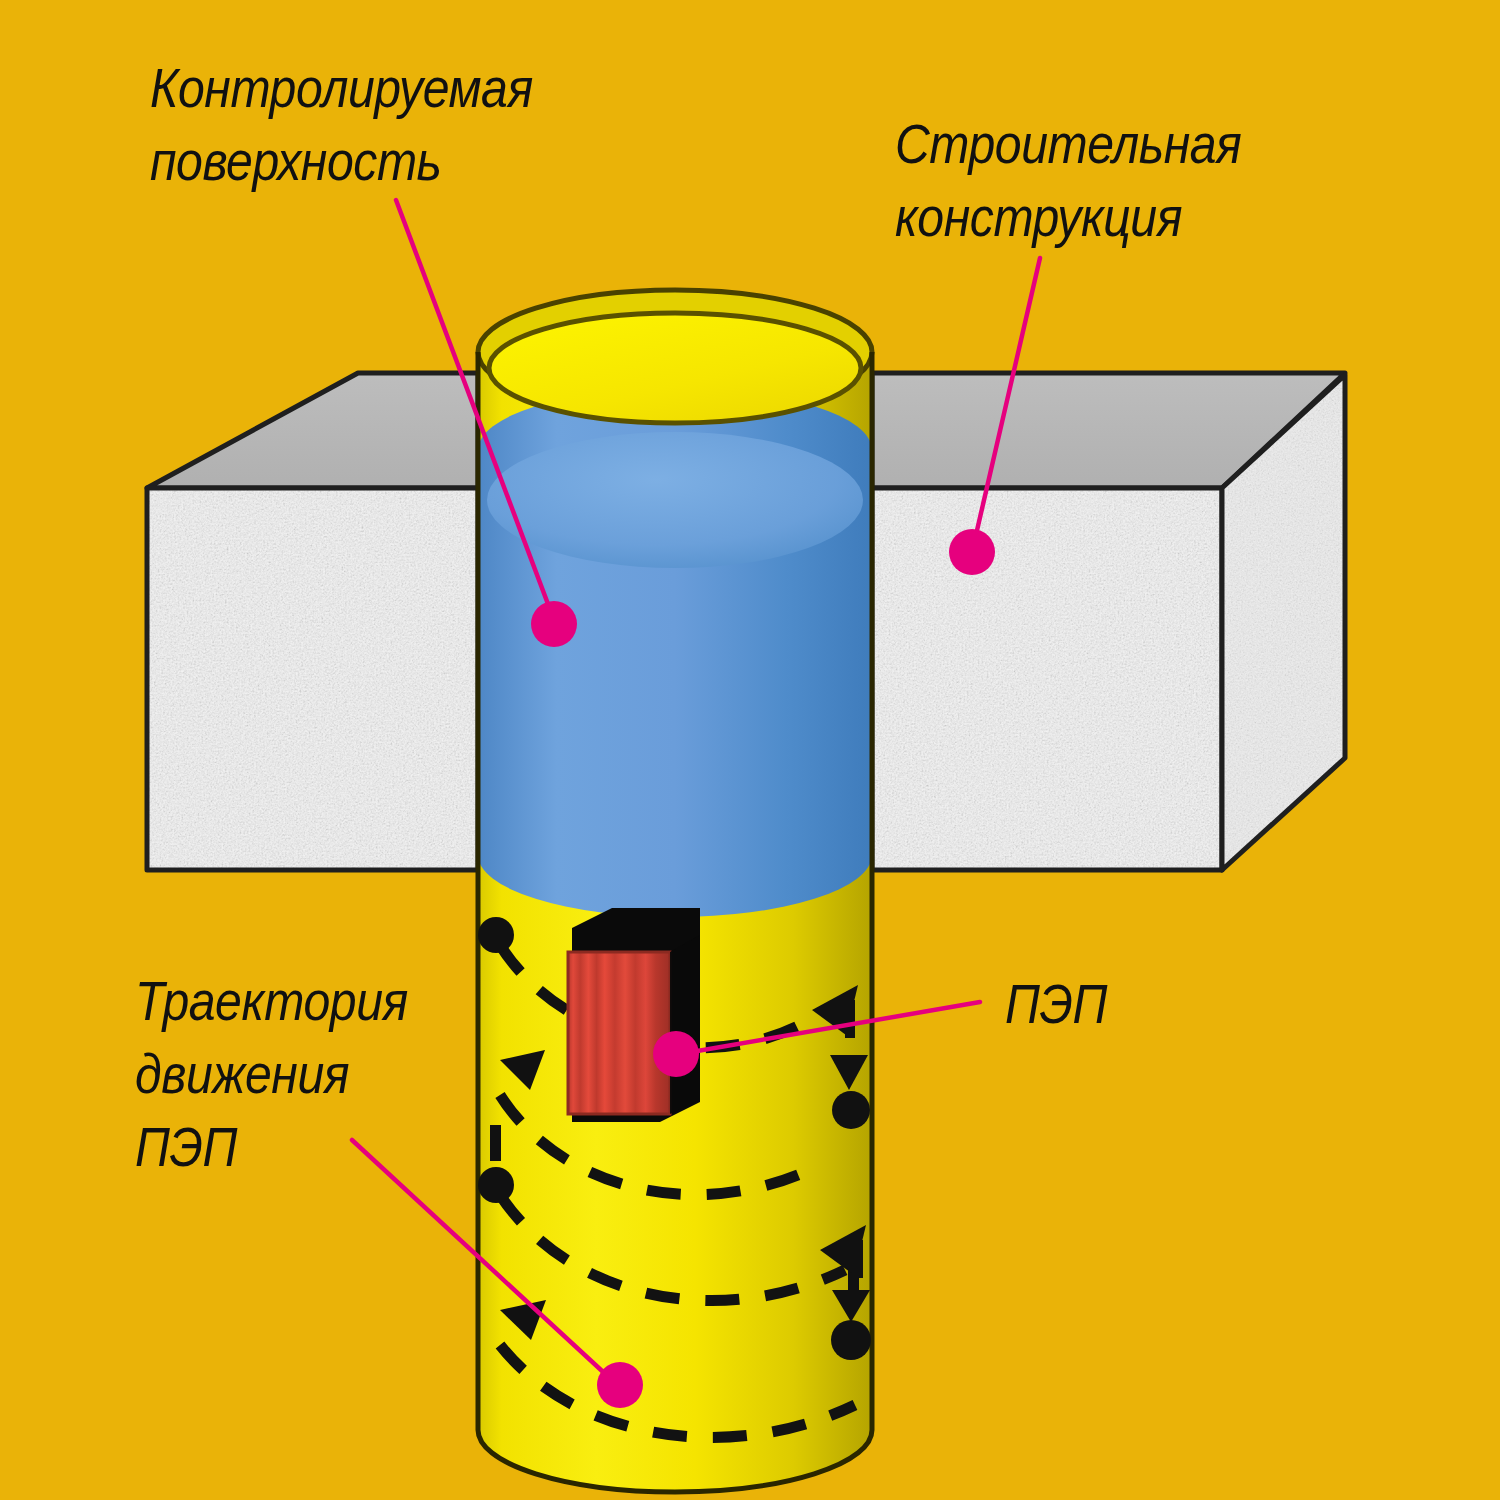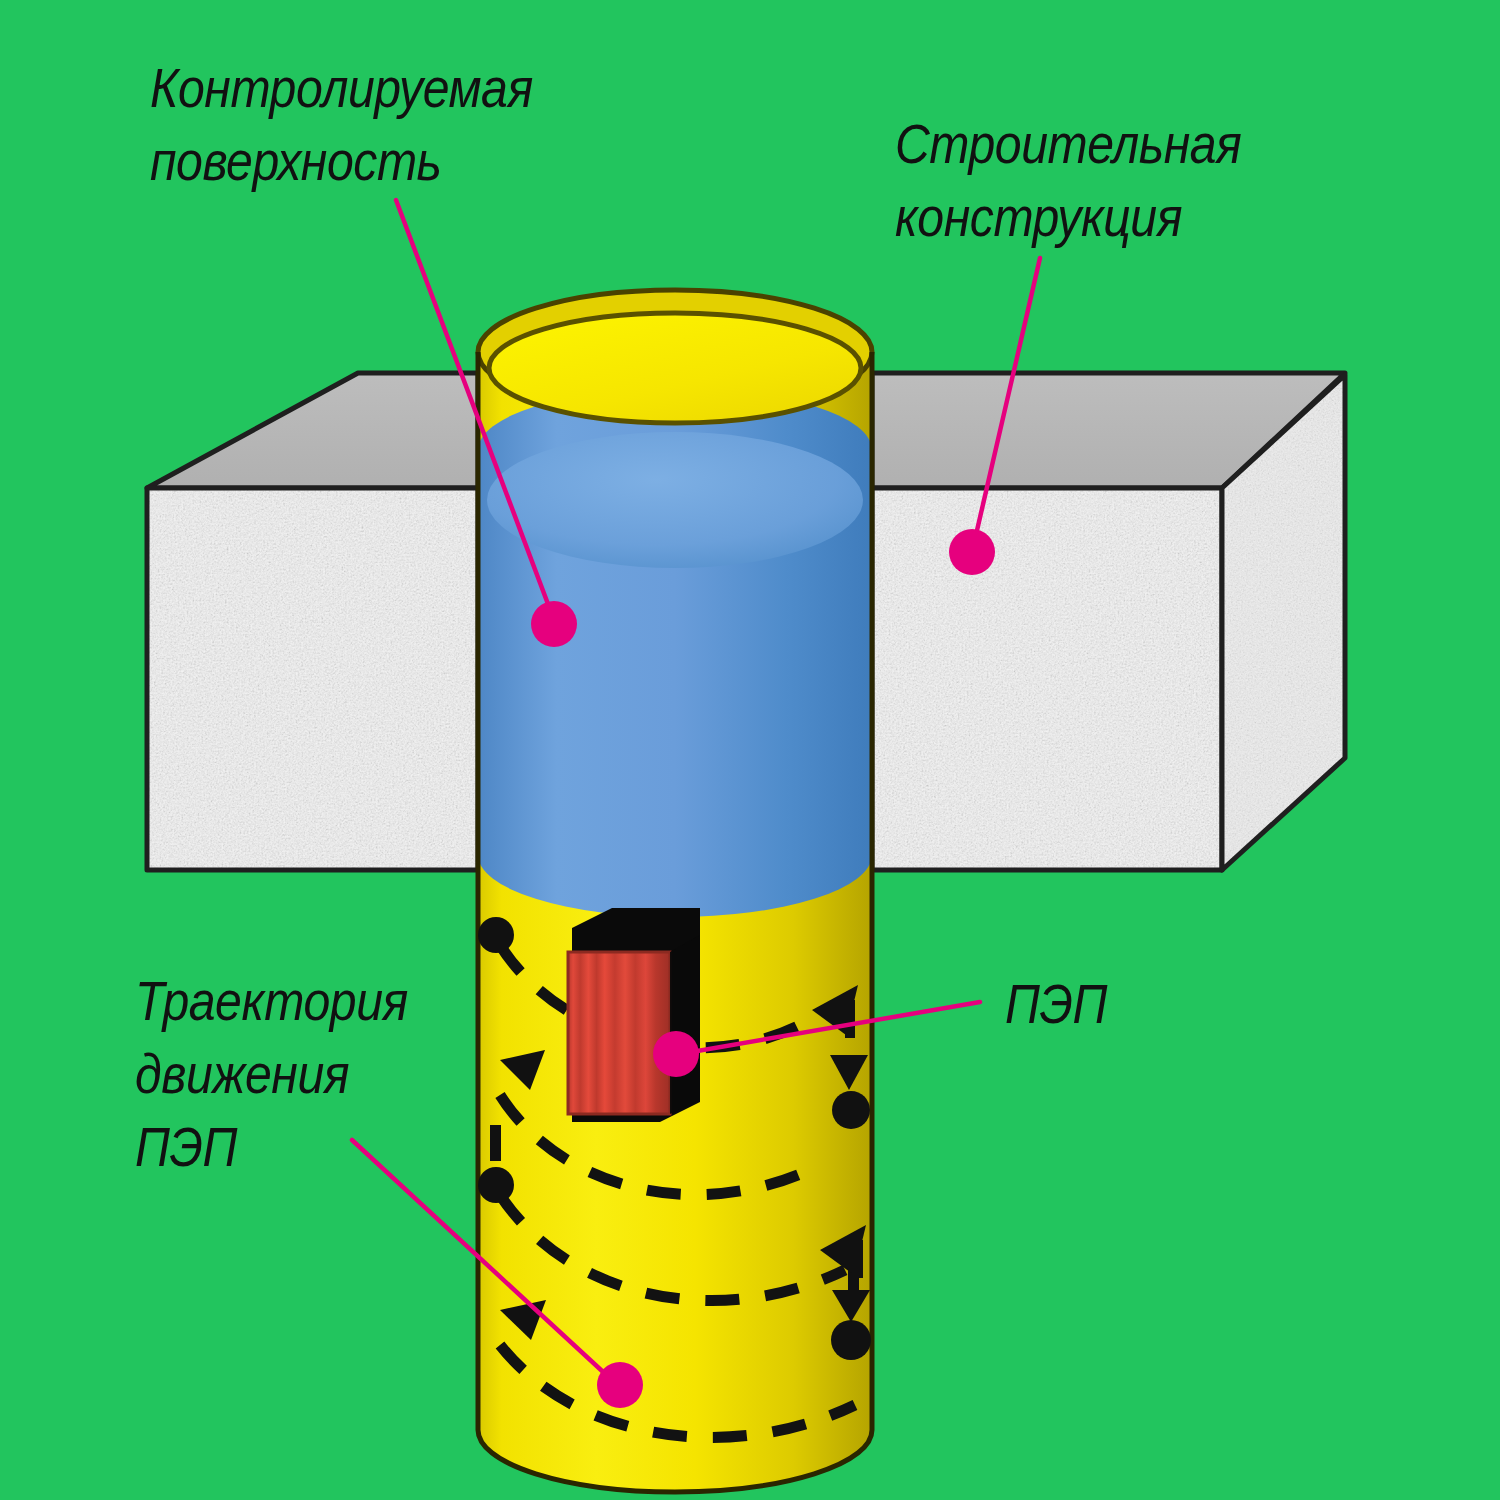--- a/index.html
+++ b/index.html
@@ -11,21 +11,21 @@
   body {
     width: 1500px;
     height: 1500px;
     overflow: hidden;
     font-family: "Liberation Sans", "DejaVu Sans", sans-serif;
   }
   #diagram-root {
     position: relative;
     width: 1500px;
     height: 1500px;
-    background: #22c55e;
+    background: #eab308;
   }
   svg.scene {
     position: absolute;
     inset: 0;
     width: 1500px;
     height: 1500px;
     display: block;
   }
   .callout-label {
     position: absolute;

